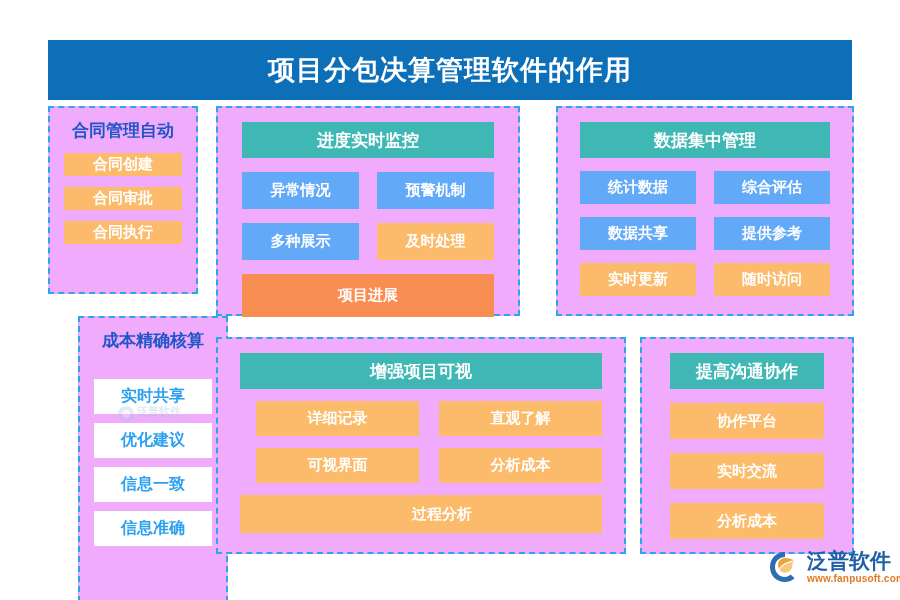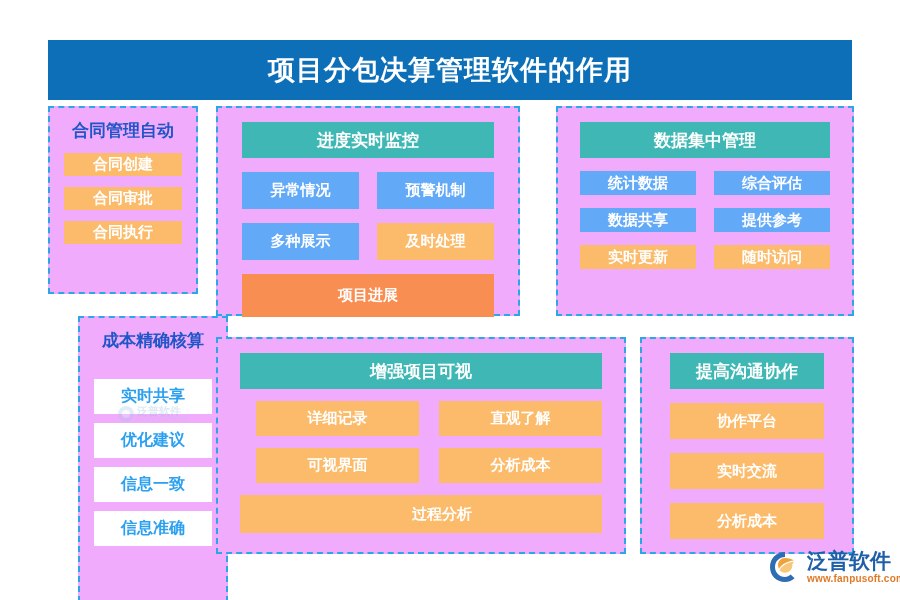--- a/index.html
+++ b/index.html
@@ -82,21 +82,21 @@
   #panel-progress .inner{padding:0 24px;}
   #panel-progress .chip-header{margin-bottom:14px;}
   .row2{display:flex;gap:18px;margin-bottom:14px;}
   .row2 > .chip{flex:1;height:37px;}
   #panel-progress .chip-full{height:43px;}
 
   
   #panel-data .inner{padding:0 22px;}
   #panel-data .chip-header{margin-bottom:13px;}
   #panel-data .row2{gap:18px;margin-bottom:13px;}
-  #panel-data .row2 > .chip{height:24px;font-family:Liberation Serif, serif;}
+  #panel-data .row2 > .chip{height:33px;font-family:Liberation Serif, serif;}
 
   
   #panel-visual .inner{padding:0 22px;}
   #panel-visual .chip-header{margin-bottom:12px;}
   #panel-visual .row2{gap:20px;margin-bottom:12px;padding-left:16px;}
   #panel-visual .row2 > .chip{height:35px;}
   #panel-visual .chip-full{height:38px;padding-left:42px;}
 
   
   #panel-comm .inner{padding:0 28px;}

